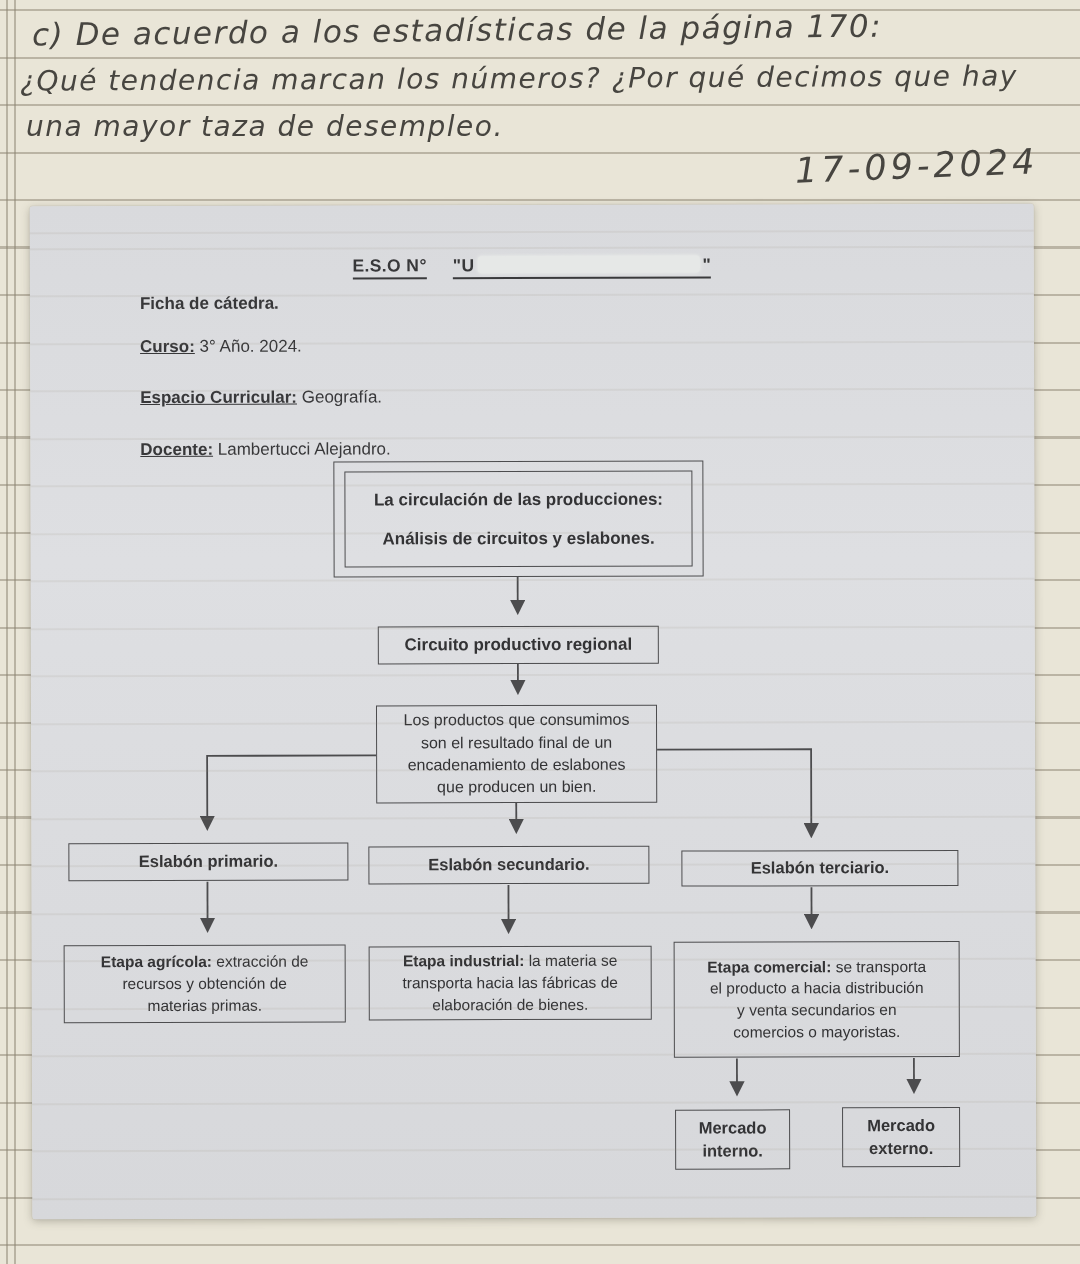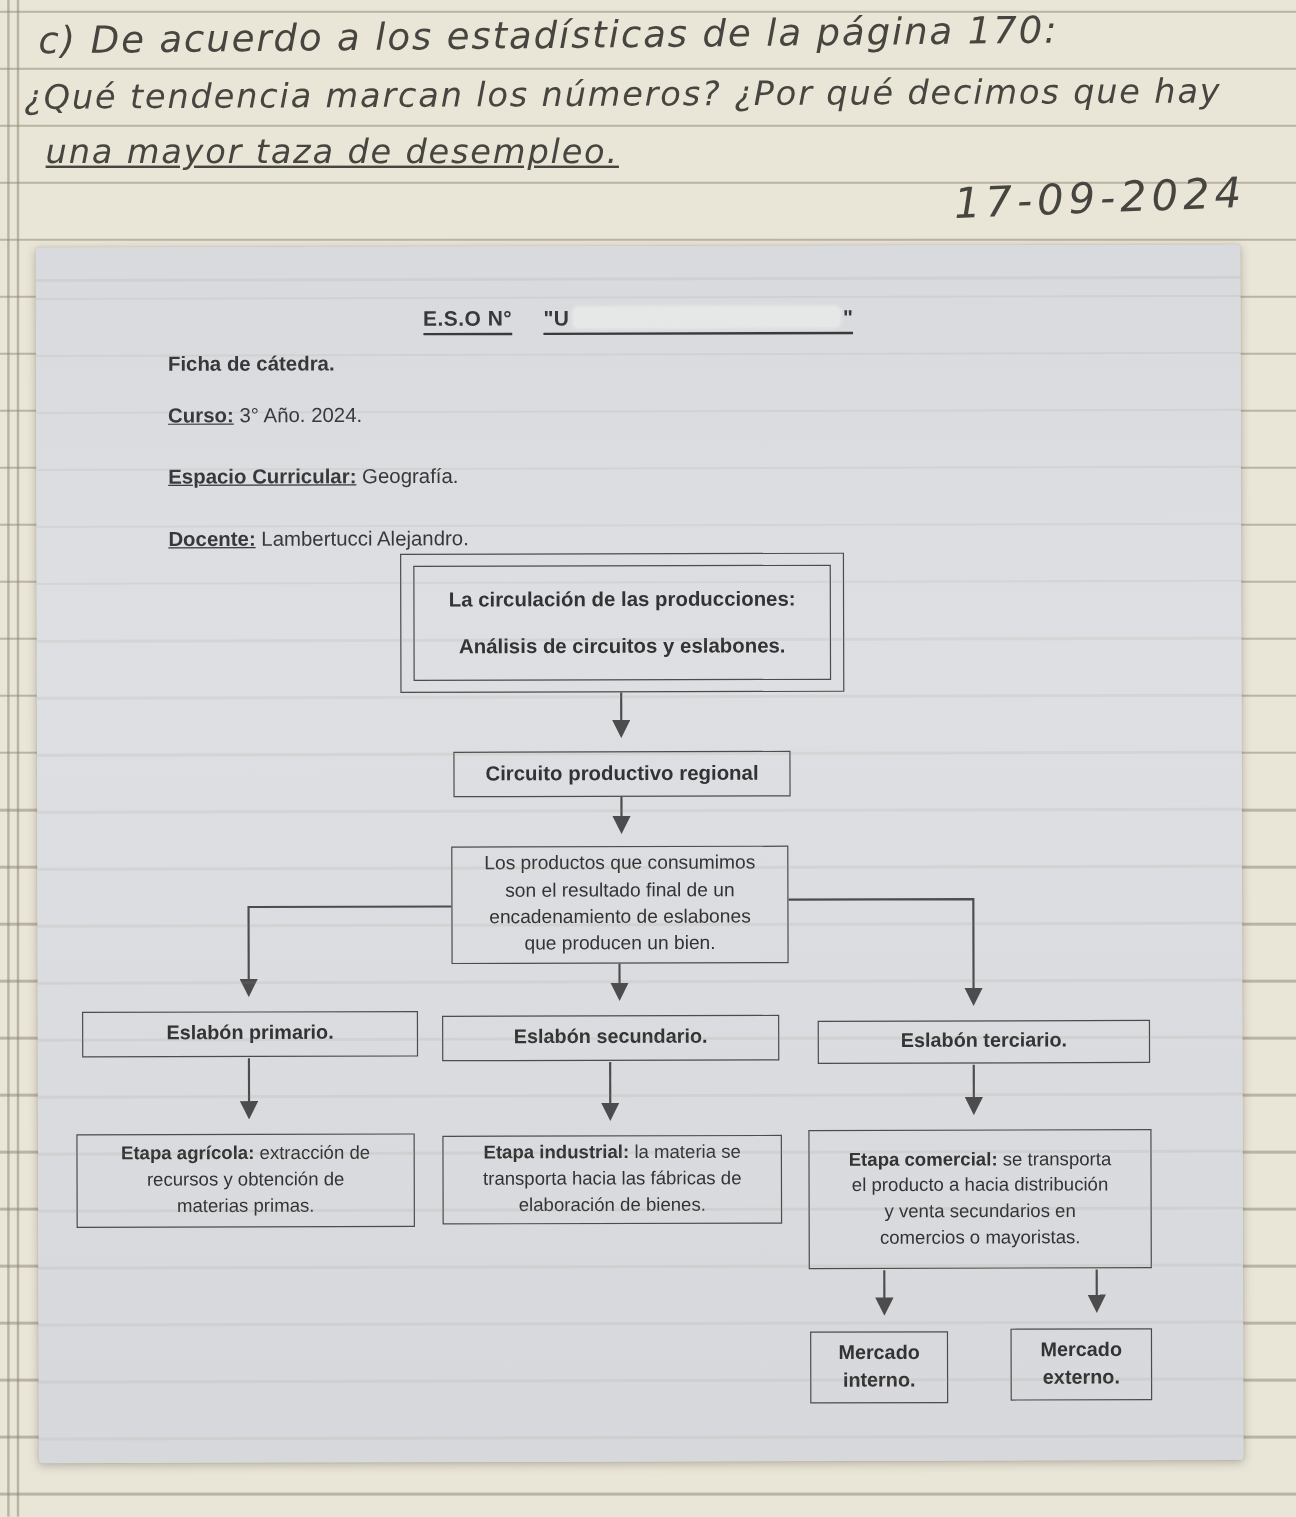--- a/index.html
+++ b/index.html
@@ -24,21 +24,21 @@
   .hw {
     position:absolute;
     font-family:"DejaVu Sans", sans-serif;
     font-style:italic;
     color:#474540;
     white-space:nowrap;
     letter-spacing:1.5px;
   }
   .hw.l1 { left:32px;  top:12px;  font-size:31px; transform:rotate(-0.6deg); }
   .hw.l2 { left:20px;  top:62px;  font-size:28px; transform:rotate(-0.3deg); }
-  .hw.l3 { left:38px;  top:110px; font-size:28px;text-decoration:underline; }
+  .hw.l3 { left:26px;  top:110px; font-size:28px; }
   .hw.date { right:42px; top:146px; font-size:35px; letter-spacing:4px; transform:rotate(-2.2deg); }
 
   
   .sheet {
     position:absolute;
     left:31px; top:205px;
     width:1004px; height:1013px;
     background:linear-gradient(180deg,#d9dadd 0%, #dedfe2 35%, #dadbde 70%, #d7d8db 100%);
     box-shadow:0 2px 8px rgba(80,76,64,0.35), 0 0 1px rgba(80,76,64,0.4);
     border-radius:3px;

